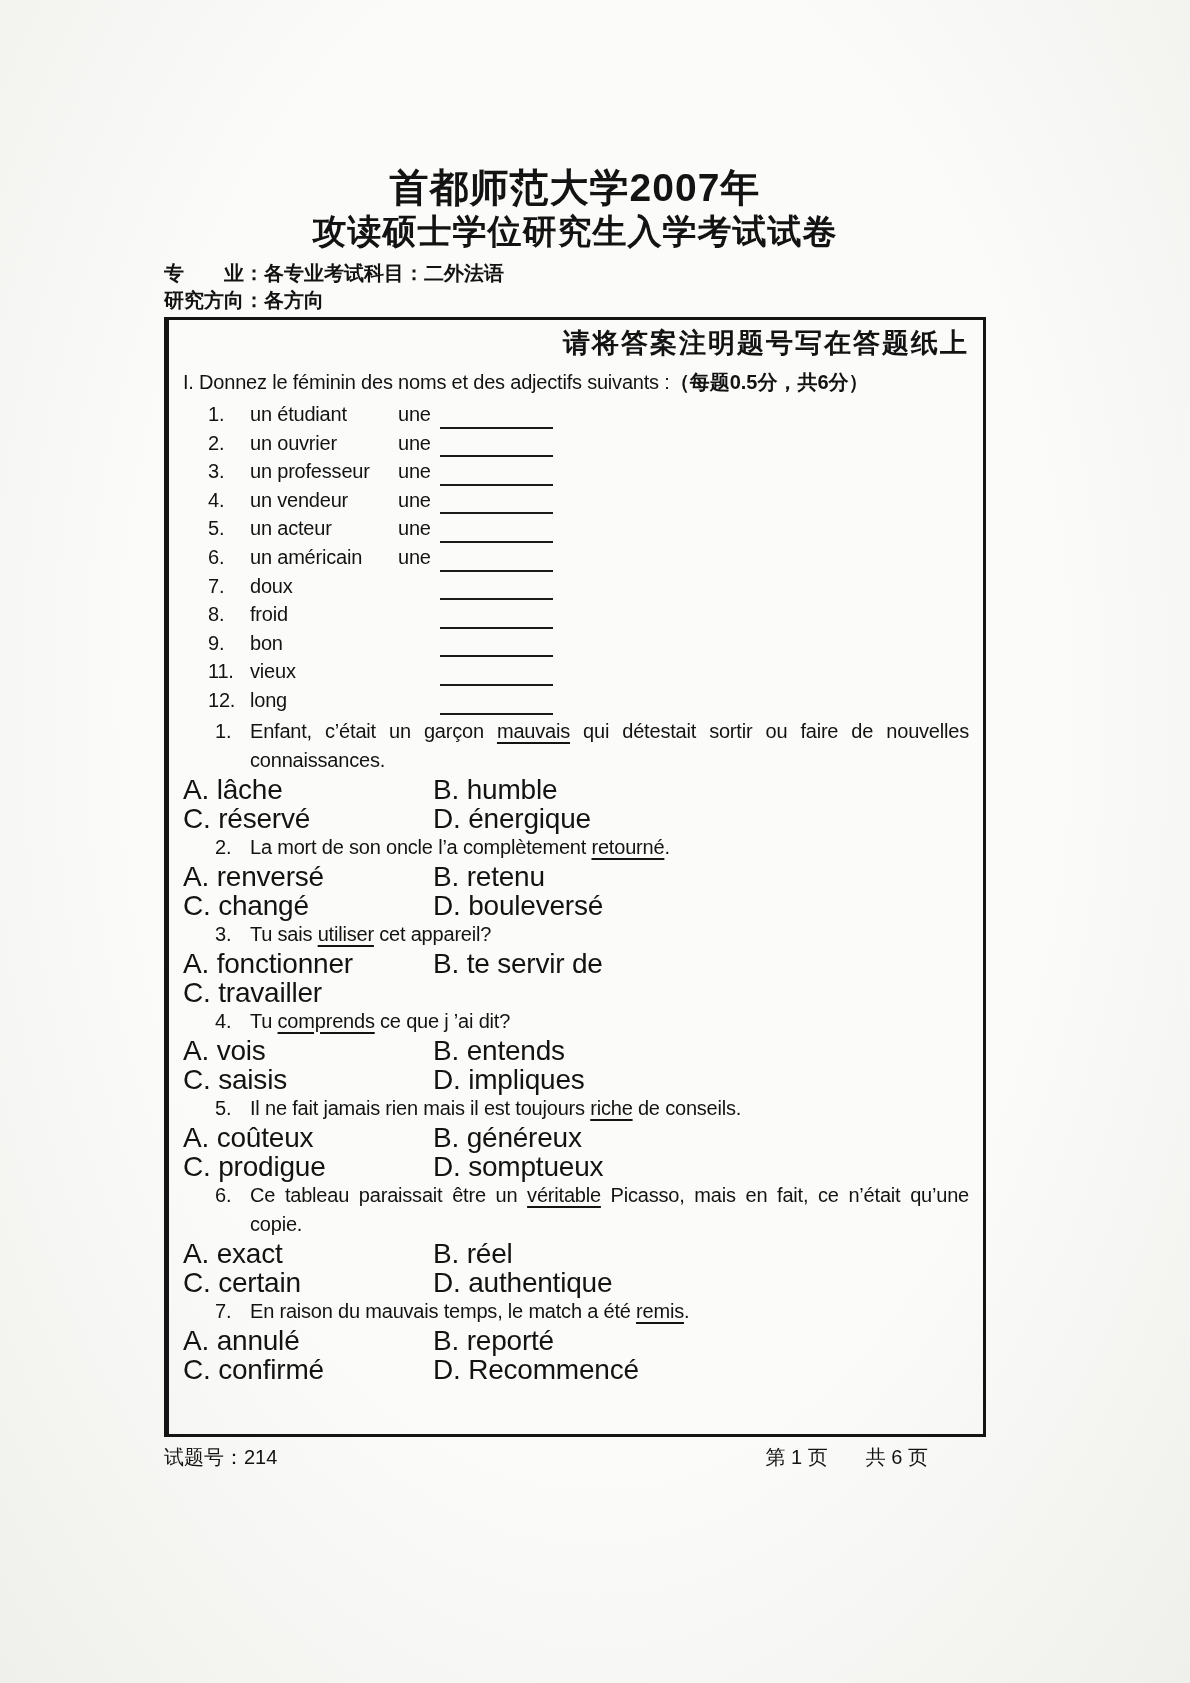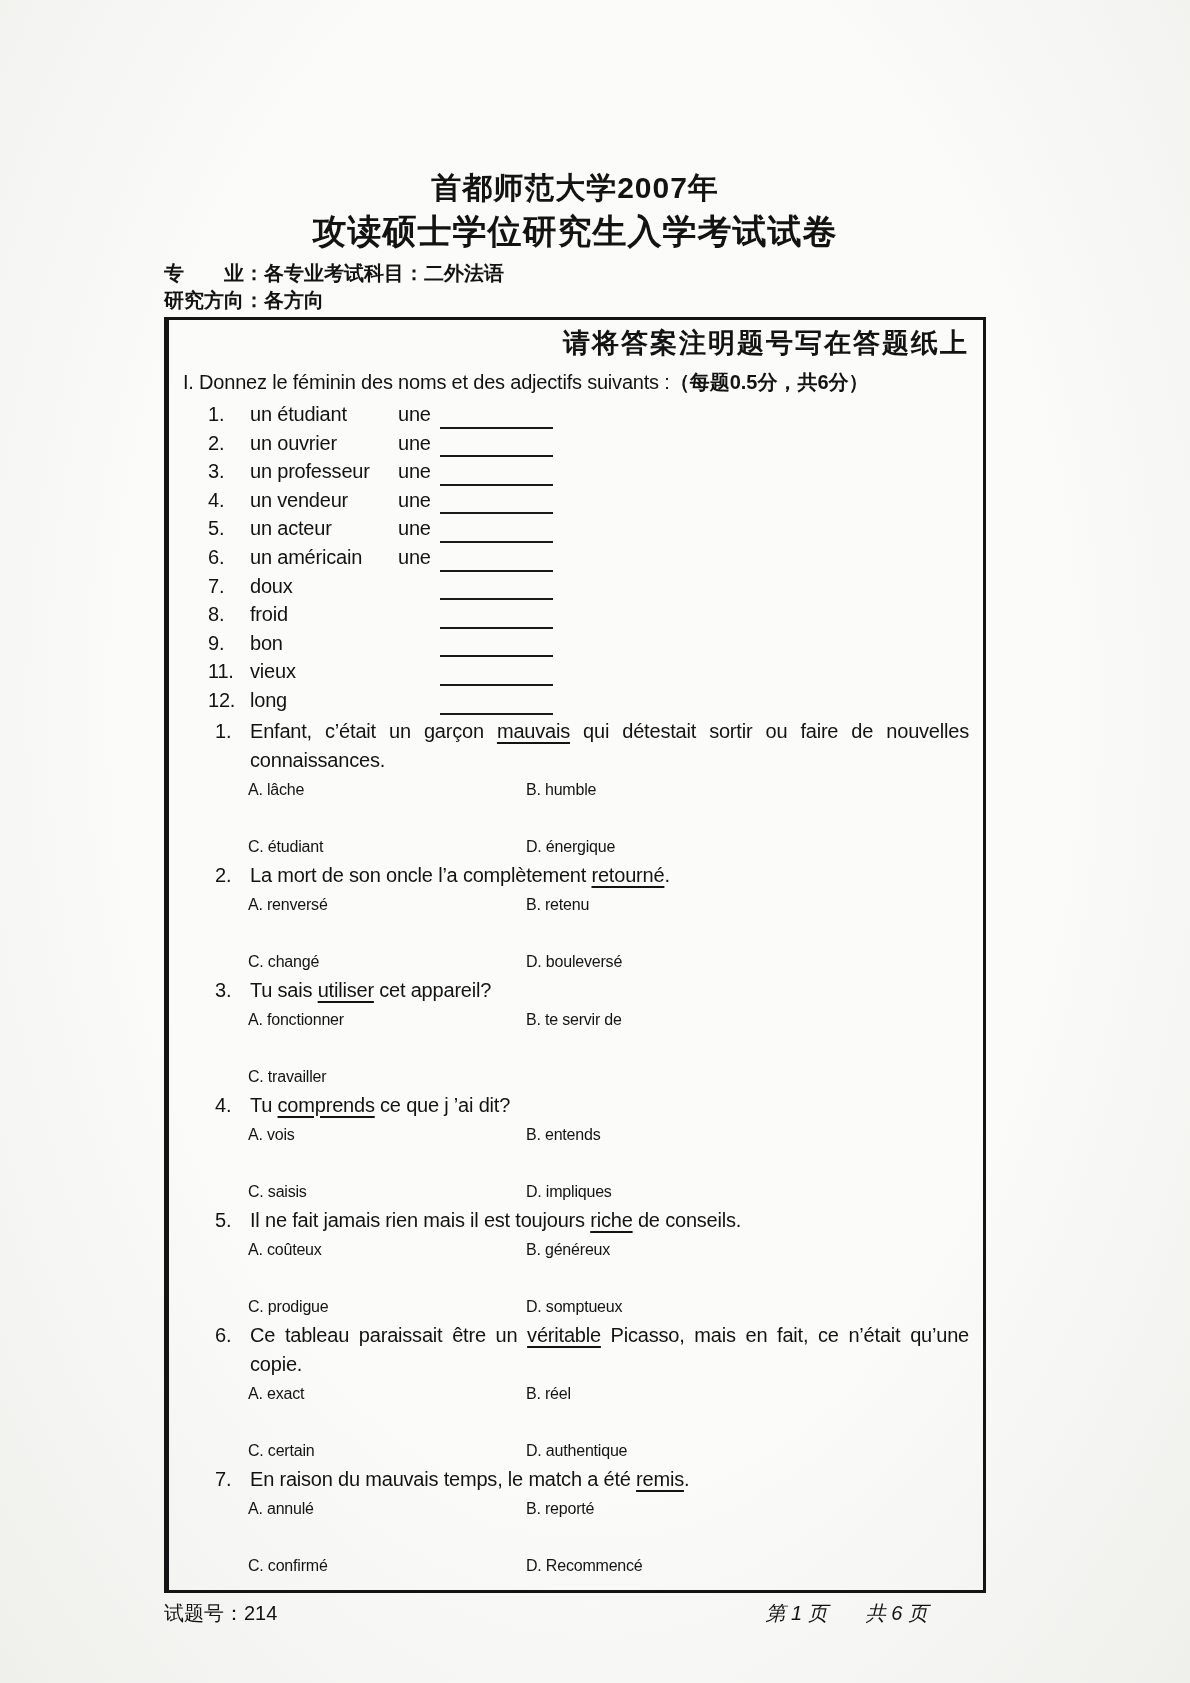--- a/index.html
+++ b/index.html
@@ -17,21 +17,21 @@
 
   .content {
     width: 822px;
     margin-left: 164px;
     padding-top: 168px;
   }
 
   
   .title1 {
     text-align: center;
-    font-size: 30px;
+    font-size: 39px;
     font-weight: 700;
     letter-spacing: 1px;
     line-height: 40px;
   }
   .title2 {
     text-align: center;
     font-size: 34px;
     font-weight: 700;
     letter-spacing: 1px;
     line-height: 46px;
@@ -107,41 +107,38 @@
   .q-num { flex: 0 0 35px; }
   .q-text { flex: 1; text-align: justify; }
   .ul {
     text-decoration: underline;
     text-decoration-thickness: 2px;
     text-underline-offset: 4px;
   }
   .opts {
     display: grid;
     grid-template-columns: 250px auto;
-    margin-left: 65px;
-    font-size: 16px;
+    font-size: 28px;
     line-height: 29px;
     letter-spacing: -0.2px;
-    gap: 28px;
   }
 
   
   .footer {
     display: flex;
     align-items: baseline;
     margin-top: 7px;
     font-size: 20px;
     line-height: 27px;
   }
   .footer-pages {
     margin-left: auto;
     margin-right: 58px;
     display: flex;
     gap: 38px;
-    font-style: italic;
   }
 </style>
 </head>
 <body>
 
 <div class="page">
   <div class="content">
 
     <div class="title1">首都师范大学2007年</div>
     <div class="title2">攻读硕士学位研究生入学考试试卷</div>
@@ -229,21 +226,21 @@
       <div class="questions">
 
         <div class="q">
           <div class="q-line">
               <span class="q-num">1.</span>
               <div class="q-text"><span>Enfant, c’était un garçon </span><span class="ul">mauvais</span><span> qui détestait sortir ou faire de nouvelles connaissances.</span></div>
             </div>
           <div class="opts">
               <span>A. lâche</span>
               <span>B. humble</span>
-              <span>C. étudiant</span>
+              <span>C. réservé</span>
               <span>D. énergique</span>
             </div>
         </div>
 
         <div class="q">
           <div class="q-line">
               <span class="q-num">2.</span>
               <div class="q-text"><span>La mort de son oncle l’a complètement </span><span class="ul">retourné</span><span>.</span></div>
             </div>
           <div class="opts">

